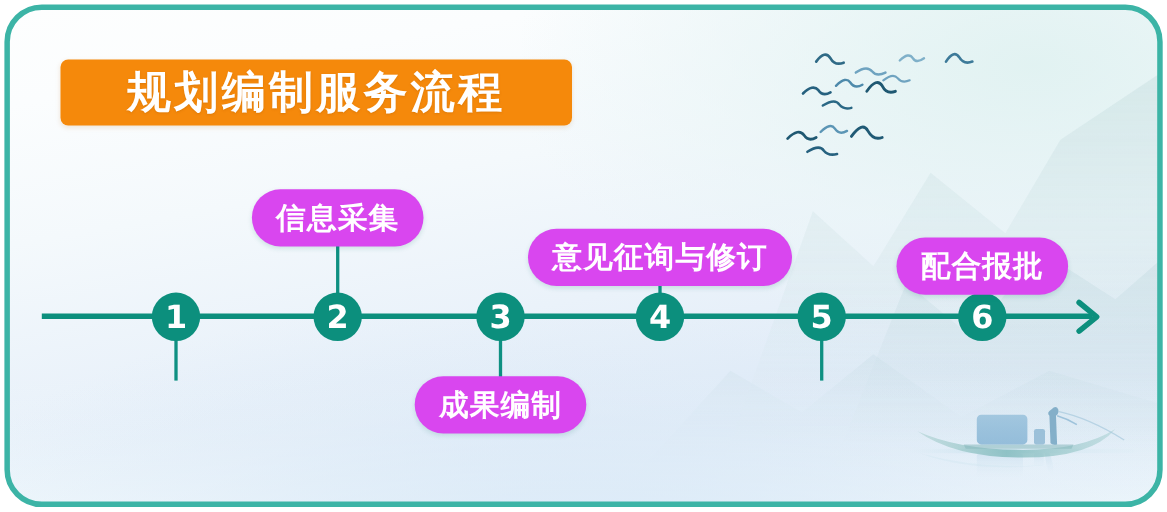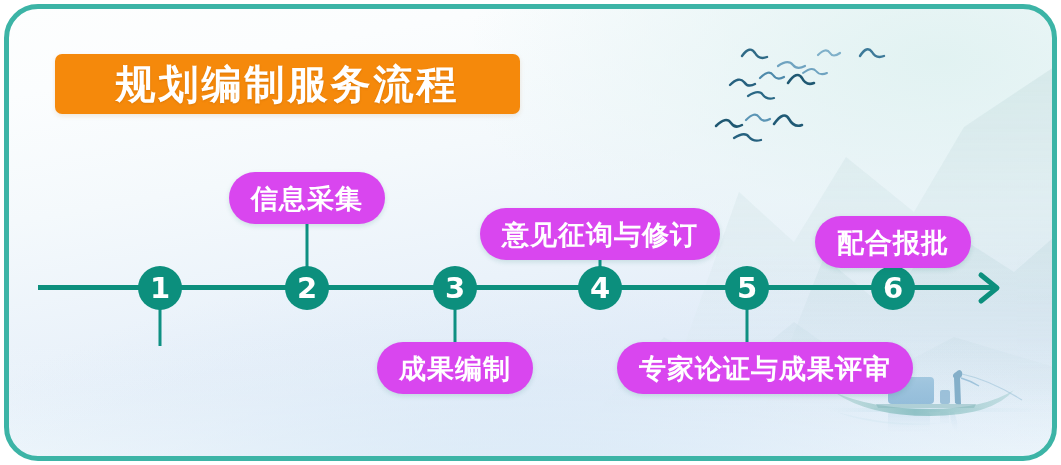--- a/index.html
+++ b/index.html
@@ -344,23 +344,20 @@
     <span class="node-num">4</span>
   </div>
   <div class="pill" style="left:600px; top:172px;margin-top:36px;">
     <span class="pill-text">意见征询与修订</span>
   </div>
 
   <div class="stem" style="left:747px; top:300px; height:46px;"></div>
   <div class="node" style="left:747px; top:288px;">
     <span class="node-num">5</span>
   </div>
-  <div class="pill" style="left:765px; top:342px;">
-    <span class="pill-text">专家论证与成果评审</span>
-  </div>
 
   <div class="stem" style="left:893px; top:222px; height:50px;"></div>
   <div class="node" style="left:893px; top:288px;">
     <span class="node-num">6</span>
   </div>
   <div class="pill" style="left:893px; top:172px;margin-top:44px;">
     <span class="pill-text">配合报批</span>
   </div>
 
   <div class="title-banner">

